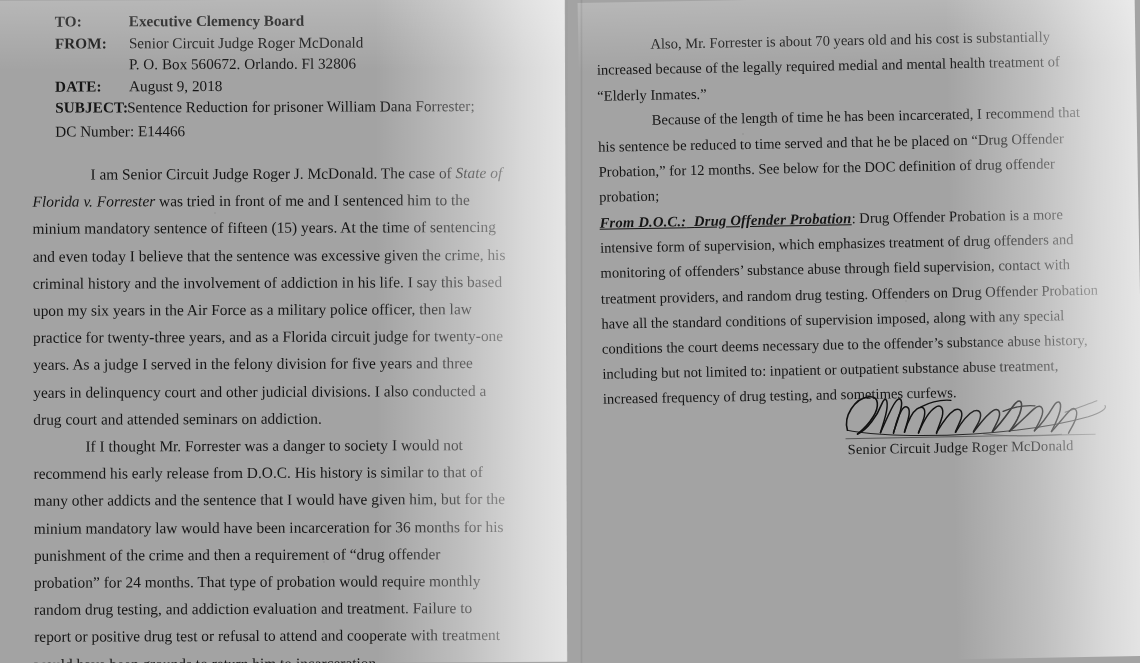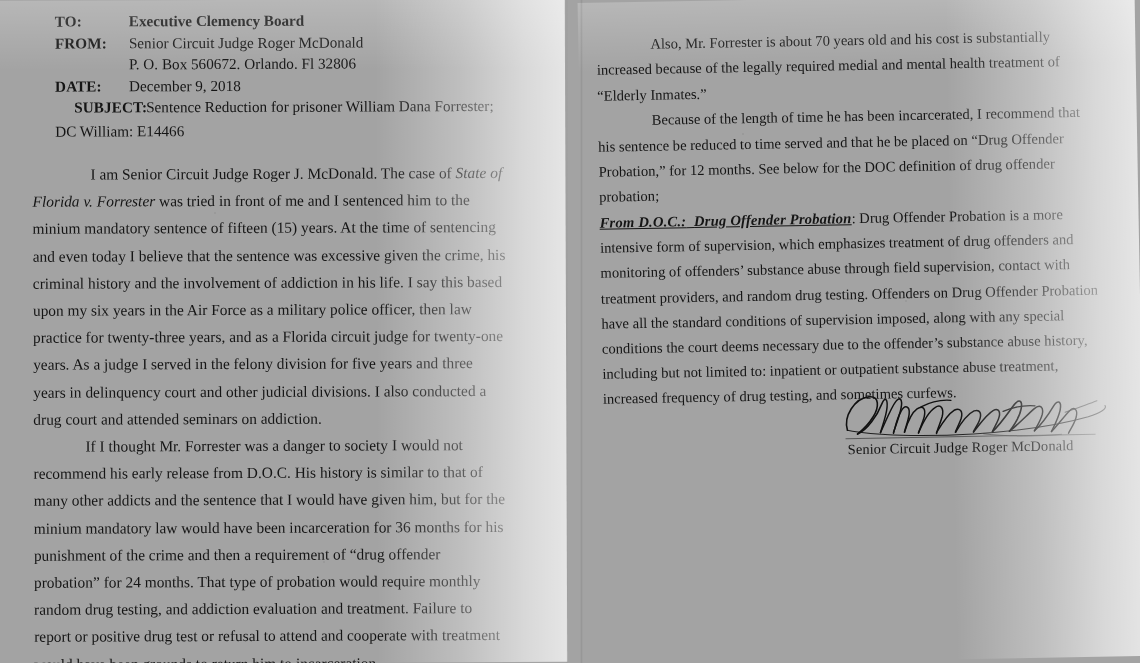--- a/index.html
+++ b/index.html
@@ -105,21 +105,21 @@
     white-space: nowrap;
   }
   .hlabel {
     width: 74px;
     flex: 0 0 74px;
     font-weight: bold;
     letter-spacing: .1px;
   }
   .hvalue { }
   .hvalue.bold { font-weight: bold; }
-  .hrow.subject .hlabel { flex: 0 0 72px; width: 72px; margin-left: 19px; }
+  .hrow.subject .hlabel { flex: 0 0 72px; width: 72px; }
   .hrow.dc { margin-top: 2px; }
   .hrow.dc .dcfull { font-weight: normal; }
 
   
   .body-left {
     position: absolute;
     left: 33px;
     top: 160px;
     width: 476px;
     font-size: 15.4px;
@@ -216,28 +216,28 @@
       <div class="hrow">
         <span class="hlabel">FROM:</span>
         <span class="hvalue">Senior Circuit Judge Roger McDonald</span>
       </div>
       <div class="hrow">
         <span class="hlabel"></span>
         <span class="hvalue">P. O. Box 560672.  Orlando. Fl 32806</span>
       </div>
       <div class="hrow">
         <span class="hlabel">DATE:</span>
-        <span class="hvalue">December 9, 2018</span>
+        <span class="hvalue">August 9, 2018</span>
       </div>
       <div class="hrow subject">
         <span class="hlabel">SUBJECT:</span>
         <span class="hvalue">Sentence Reduction for prisoner William Dana Forrester;</span>
       </div>
       <div class="hrow dc">
-        <span class="dcfull">DC William:  E14466</span>
+        <span class="dcfull">DC Number:  E14466</span>
       </div>
     </div>
 
     <div class="body-left">
       <p><span>I am Senior Circuit Judge Roger J. McDonald. The case of </span><i>State of Florida v. Forrester</i><span> was tried in front of me and I sentenced him to the minium mandatory sentence of fifteen (15) years. At the time of sentencing and even today I believe that the sentence was excessive given the crime, his criminal history and the involvement of addiction in his life. I say this based upon my six years in the Air Force as a military police officer, then law practice for twenty-three years, and as a Florida circuit judge for twenty-one years. As a judge I served in the felony division for five years and three years in delinquency court and other judicial divisions. I also conducted a drug court and attended seminars on addiction.</span></p>
 
       <p class="cont">If I thought Mr. Forrester was a danger to society I would not recommend his early release from D.O.C.  His history is similar to that of many other addicts and the sentence that I would have given him, but for the minium mandatory law would have been incarceration for 36 months for his punishment of the crime and then a requirement of “drug offender probation” for 24 months. That type of probation would require monthly random drug testing, and addiction evaluation and treatment. Failure to report or positive drug test or refusal to attend and cooperate with treatment would have been grounds to return him to incarceration.</p>
 
     </div>
 

